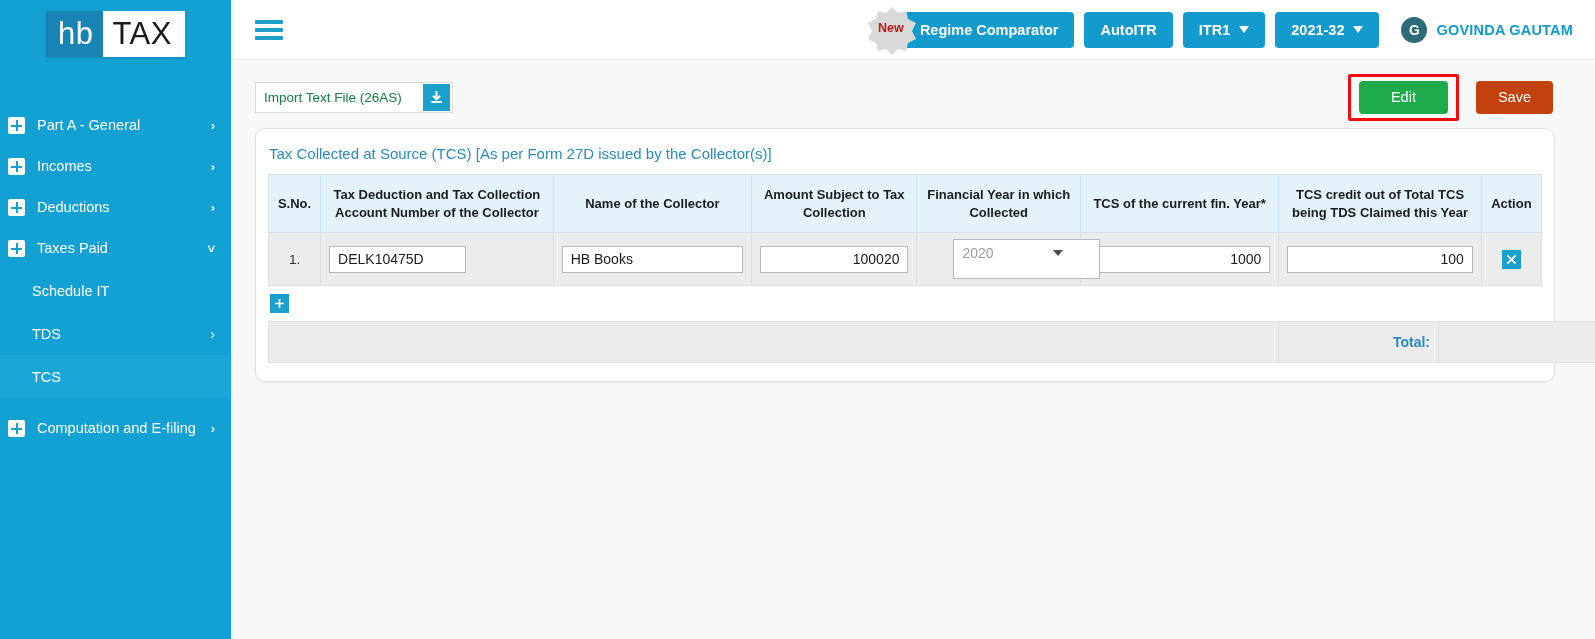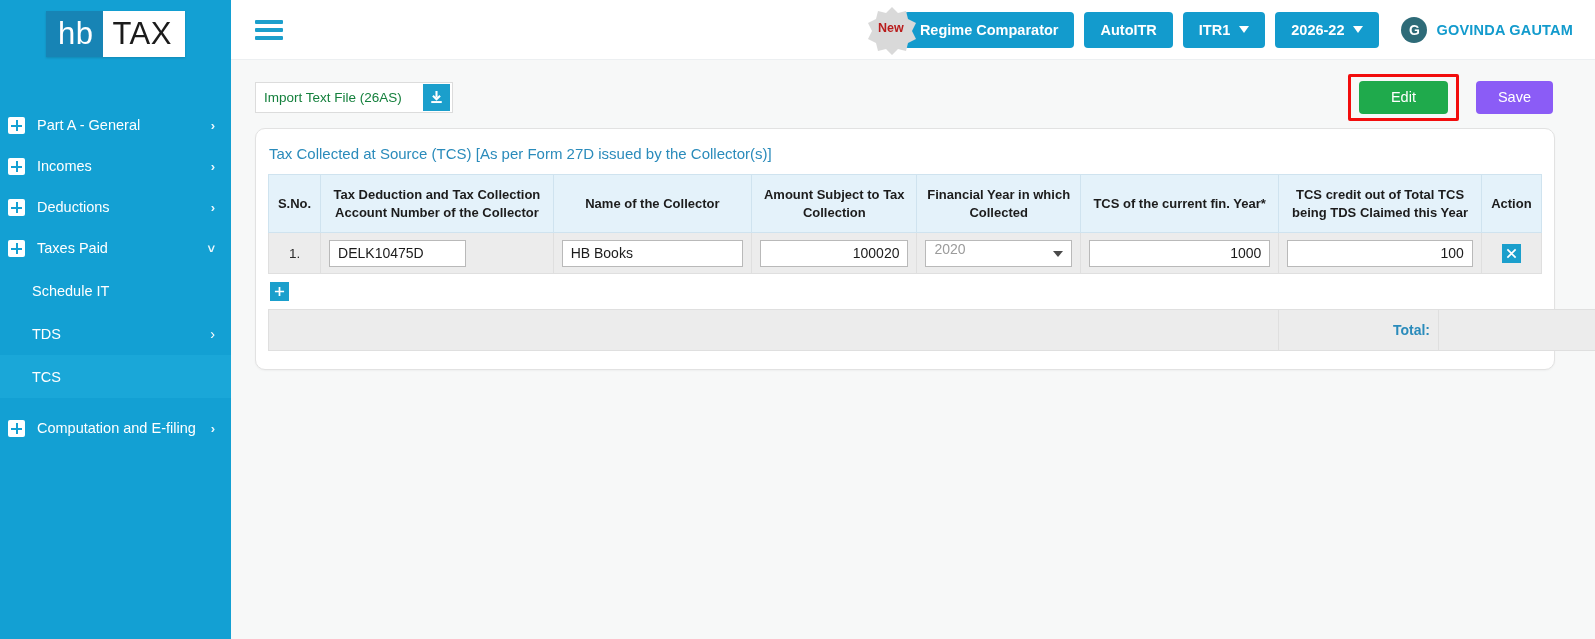--- a/index.html
+++ b/index.html
@@ -148,21 +148,21 @@
   .btn-edit {
     background: #1faa4c; color: #fff; border: none; border-radius: 4px;
     font-size: 14.5px; font-family: inherit; padding: 0 32px; height: 33px;
     cursor: pointer;
   }
   .edit-highlight {
     border: 3px solid #f20d0d; padding: 4px 8px; border-radius: 2px;
     display: inline-flex;
   }
   .btn-save {
-    background: #8b5cf6; color: #fff; border: none; border-radius: 4px;
+    background: #c2410c; color: #fff; border: none; border-radius: 4px;
     font-size: 14.5px; font-family: inherit; padding: 0 22px; height: 33px;
     cursor: pointer; margin-right: 2px;
   }
 
   .panel {
     background: #fff; border: 1px solid #e2e2e2; border-radius: 10px;
     margin-top: 8px; padding: 14px 12px 18px 12px;
     box-shadow: 0 1px 2px rgba(0,0,0,.04);
   }
   .panel-title {
@@ -181,23 +181,23 @@
   td.sno { text-align: center; font-size: 13.5px; color: #2b2b2b; }
   .cell-input {
     width: 100%; height: 27px; border: 1px solid #b9b9b9; background: #fff;
     font-size: 14px; font-family: inherit; color: #1b1b1b;
     padding: 0 8px; outline: none;
   }
   .cell-input.num { text-align: right; }
   .cell-input.pad-l { width: 137px; }
   .sel-wrap { position: relative; width: 100%; }
   .cell-select {
-    width: 100%; height: 27px; border: 1px solid #b9b9b9; background: #fff;
+    width: 100%; height: 40px; border: 1px solid #b9b9b9; background: #fff;
     font-size: 14px; font-family: inherit; color: #9b9b9b;
-    padding: 0 24px 12px 8px; outline: none; -webkit-appearance: none; appearance: none;
+    padding: 0 24px 12px 8px; outline: none; -webkit-appearance: none; appearance: none; margin-left: 28px;
   }
   .sel-caret {
     position: absolute; right: 9px; top: 11px; width: 0; height: 0;
     border-left: 5.5px solid transparent; border-right: 5.5px solid transparent;
     border-top: 6.5px solid #4a4a4a; pointer-events: none;
   }
   .icon-btn-sq {
     width: 19px; height: 19px; background: #1b9fcc; border: none;
     color: #fff; font-size: 13px; line-height: 19px; cursor: pointer;
     display: flex; align-items: center; justify-content: center;
@@ -295,21 +295,21 @@
         <button class="btn-blue">
           <span>AutoITR</span>
         </button>
 
         <button class="btn-blue">
           <span>ITR1</span>
           <i class="chev-down"></i>
         </button>
 
         <button class="btn-blue">
-          <span>2026-22</span>
+          <span>2021-32</span>
           <i class="chev-down"></i>
         </button>
 
         <div class="user">
           <div class="avatar">G</div>
           <div class="user-name">GOVINDA GAUTAM</div>
         </div>
       </div>
     </header>
 

